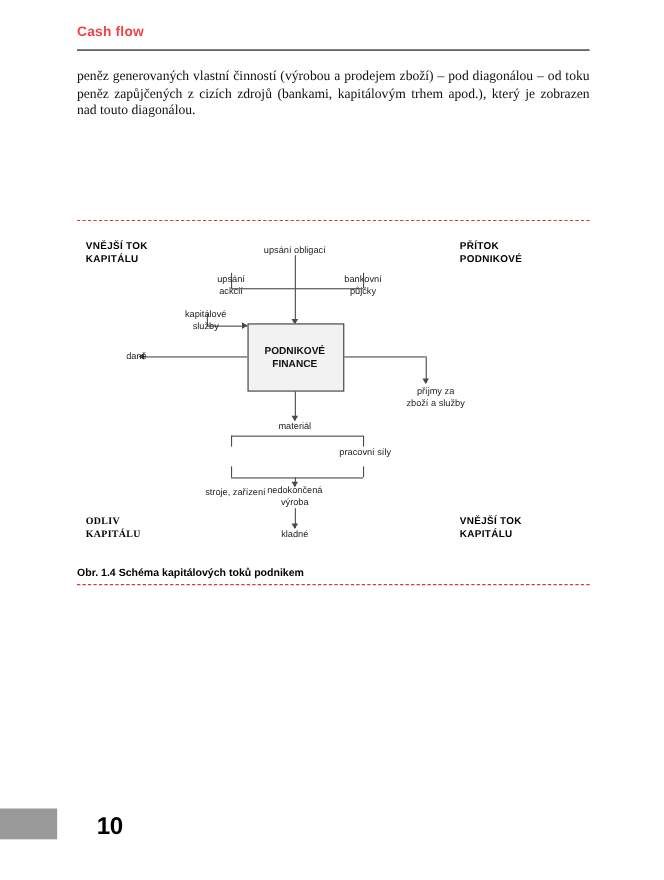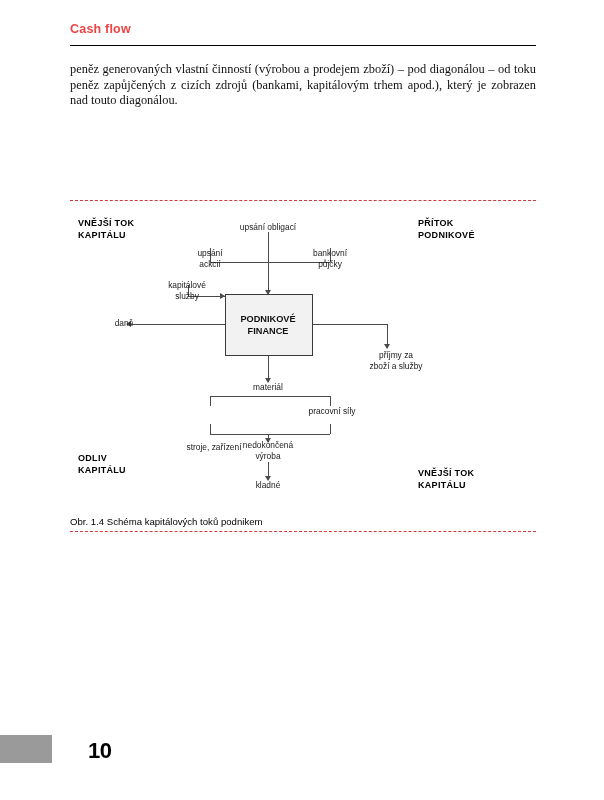--- a/index.html
+++ b/index.html
@@ -152,21 +152,21 @@
     border-right: 3px solid transparent;
   }
 
   
   .caption {
     position: absolute;
     left: 70px;
     top: 516px;
     font-family: "Liberation Sans", sans-serif;
     font-size: 9.6px;
-    font-weight: normal;
+    font-weight: bold;
     color: #000;
   }
 
   
   .footer-tab {
     position: absolute;
     left: 0px;
     top: 735px;
     width: 52px;
     height: 28px;
@@ -253,21 +253,21 @@
     <div class="lbl" style="left:172px; top:280px; width:52px;">kladné</div>
 
     <div class="center-box"></div>
     <div class="center-box-text">PODNIKOVÉ
 FINANCE</div>
 
     <div class="corner" style="left:8px; top:18px;">VNĚJŠÍ TOK
 KAPITÁLU</div>
     <div class="corner" style="left:348px; top:18px;">PŘÍTOK
 PODNIKOVÉ</div>
-    <div class="corner" style="left:8px; top:253px;">ODLIV
+    <div class="corner" style="left:8px; top:268px;font-family:Liberation Serif, serif;">ODLIV
 KAPITÁLU</div>
     <div class="corner" style="left:348px; top:268px;">VNĚJŠÍ TOK
 KAPITÁLU</div>
   </div>
 
   <div class="caption">Obr. 1.4 Schéma kapitálových toků podnikem</div>
 
   <div class="footer-tab"></div>
   <div class="page-number">10</div>
 

